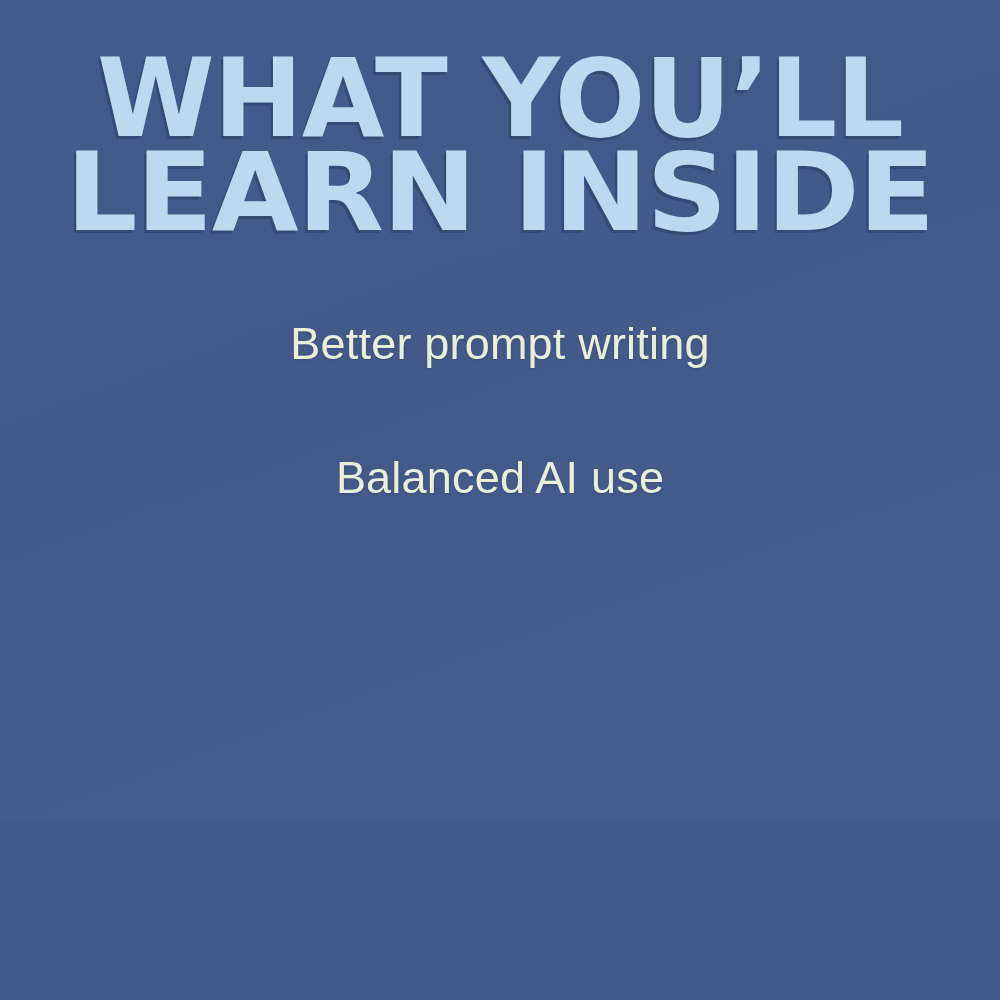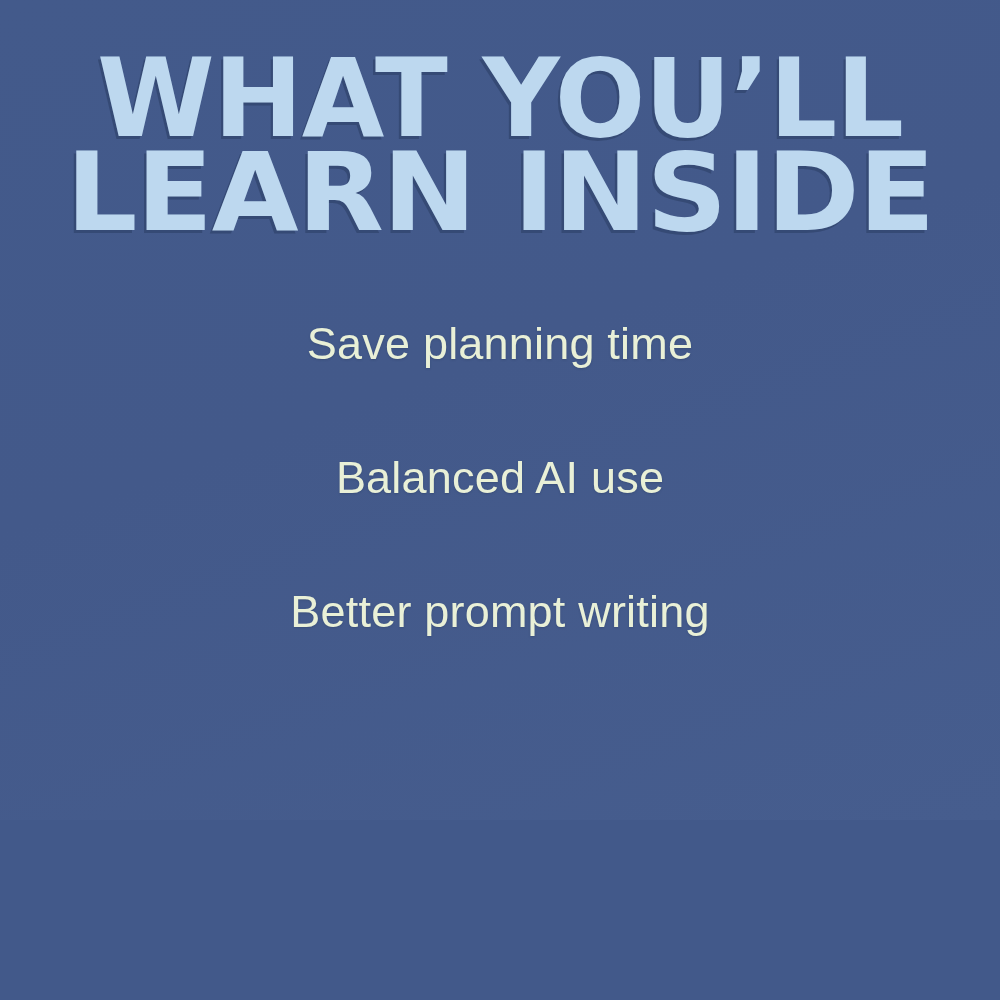--- a/index.html
+++ b/index.html
@@ -93,23 +93,20 @@
 
 <div id="poster">
 
   <div class="headline">
     <span class="headline-line l1">WHAT YOU’LL</span>
     <span class="headline-line l2">LEARN INSIDE</span>
   </div>
 
   <div class="benefits">
     <div class="benefit-item">
-      <span class="benefit-text">Save planning time</span>
+      <span class="benefit-text">Better prompt writing</span>
     </div>
     <div class="benefit-item">
       <span class="benefit-text">Balanced AI use</span>
-    </div>
-    <div class="benefit-item">
-      <span class="benefit-text">Better prompt writing</span>
     </div>
   </div>
 
 </div>
 
 </body></html>

